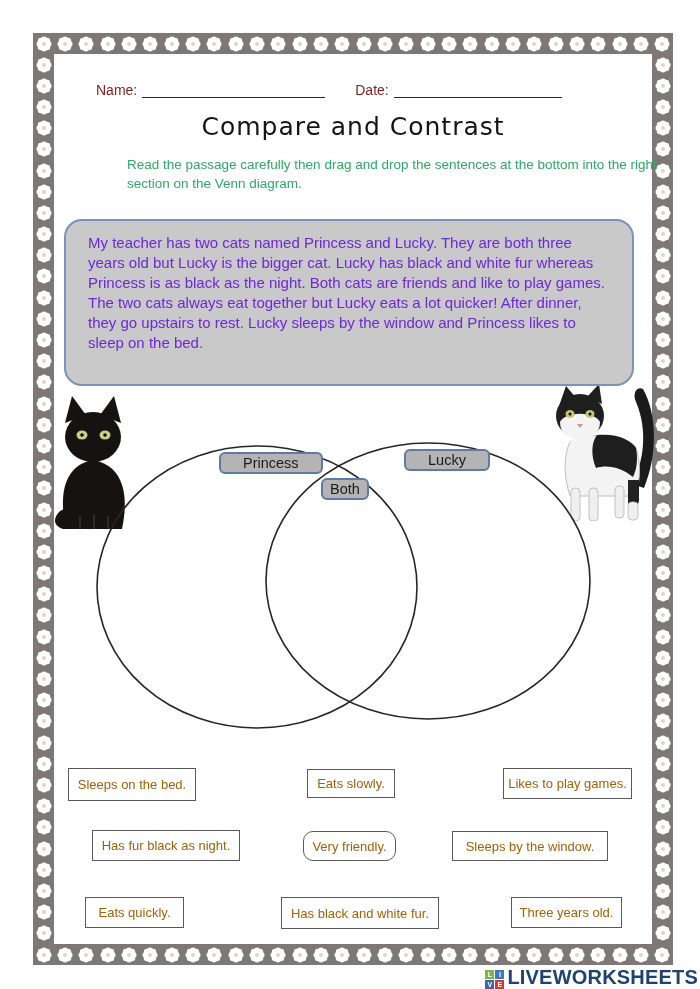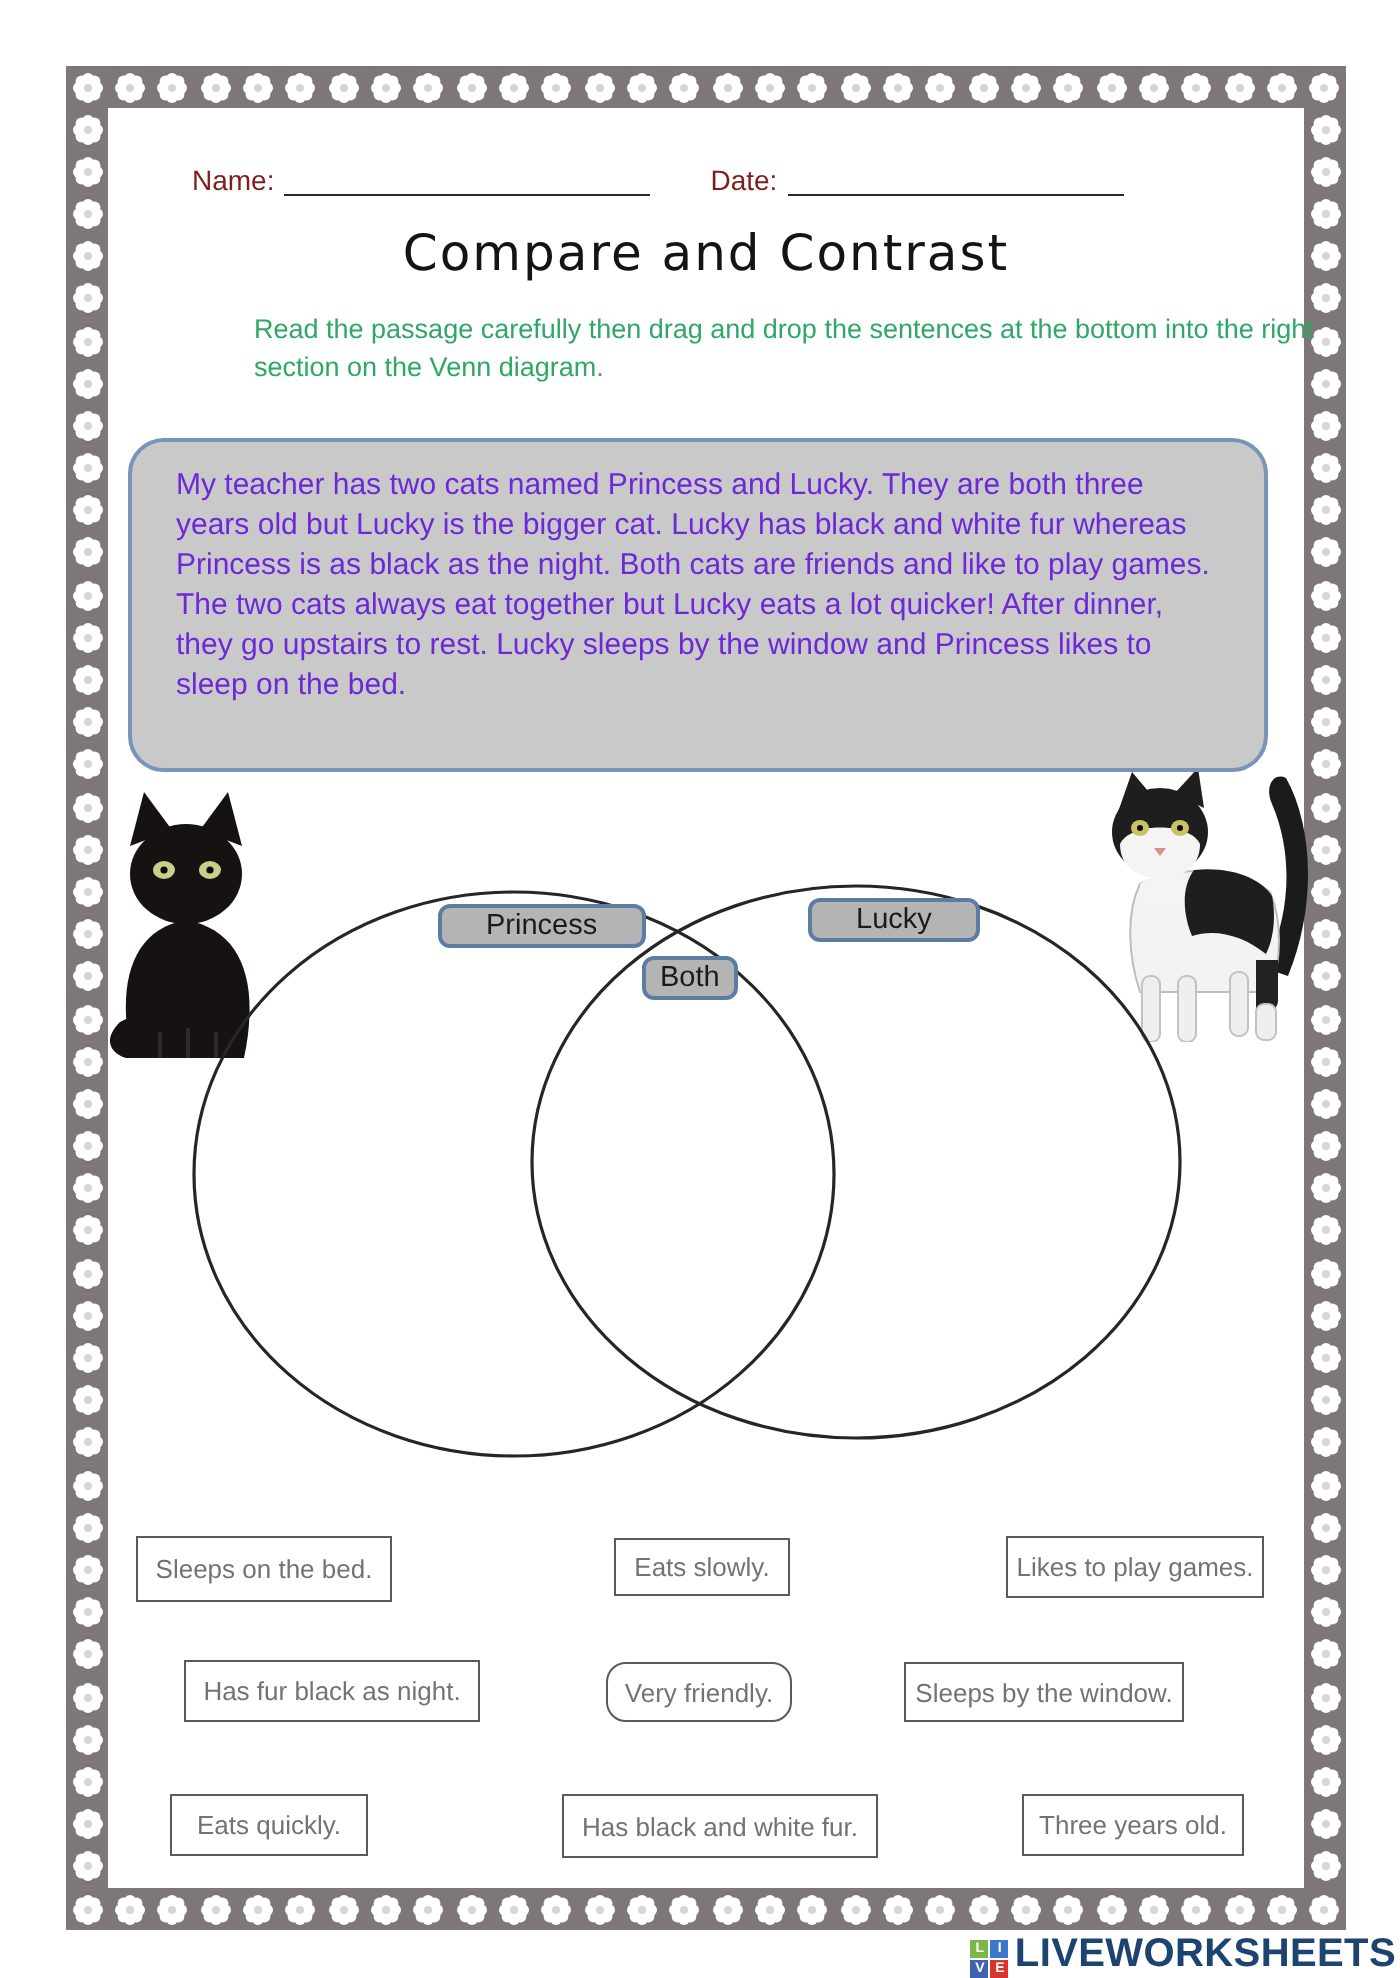--- a/index.html
+++ b/index.html
@@ -61,21 +61,21 @@
     position:absolute;z-index:4;background:#b4b4b4;border:2px solid #5d7ca3;border-radius:6px;
     font-size:14.5px;color:#1b1b1b;padding:1px 22px;white-space:nowrap;
   }
   .label-princess{left:219px;top:452px;}
   .label-lucky{left:404px;top:449px;}
   .label-both{left:321px;top:478px;padding:1px 7px;}
   
   .drag-box{
     position:absolute;z-index:4;background:#fff;border:1.5px solid #5a5a5a;box-sizing:border-box;
     display:flex;align-items:center;justify-content:center;
-    font-size:13px;color:#737373;white-space:nowrap;cursor:grab;
+    font-size:13px;color:#a16207;white-space:nowrap;cursor:grab;
   }
   
   .footer{
     position:absolute;left:0;top:963px;width:698px;height:26px;
     display:flex;align-items:flex-end;justify-content:flex-end;z-index:5;
   }
   .logo-grid{
     width:19px;height:19px;display:grid;grid-template-columns:1fr 1fr;
     grid-template-rows:1fr 1fr;gap:1px;margin-right:3px;flex:none;
   }
@@ -295,21 +295,21 @@
 
 <div class="venn-label label-princess">Princess</div>
 <div class="venn-label label-lucky">Lucky</div>
 <div class="venn-label label-both">Both</div>
 
 <div class="drag-box" style="left:68px;top:768px;width:128px;height:33px;">Sleeps on the bed.</div>
 <div class="drag-box" style="left:307px;top:769px;width:88px;height:29px;">Eats slowly.</div>
 <div class="drag-box" style="left:503px;top:768px;width:129px;height:31px;">Likes to play games.</div>
 <div class="drag-box" style="left:92px;top:830px;width:148px;height:31px;">Has fur black as night.</div>
 <div class="drag-box" style="left:303px;top:831px;width:93px;height:30px;border-radius:10px;">Very friendly.</div>
-<div class="drag-box" style="left:452px;top:831px;width:140px;height:30px;">Sleeps by the window.</div>
+<div class="drag-box" style="left:452px;top:831px;width:156px;height:30px;">Sleeps by the window.</div>
 <div class="drag-box" style="left:85px;top:897px;width:99px;height:31px;">Eats quickly.</div>
 <div class="drag-box" style="left:281px;top:897px;width:158px;height:32px;">Has black and white fur.</div>
 <div class="drag-box" style="left:511px;top:897px;width:111px;height:31px;">Three years old.</div>
 
 <div class="footer">
   <div class="logo-grid">
     <span class="logo-cell cell-l">L</span>
     <span class="logo-cell cell-i">I</span>
     <span class="logo-cell cell-v">V</span>
     <span class="logo-cell cell-e">E</span>

